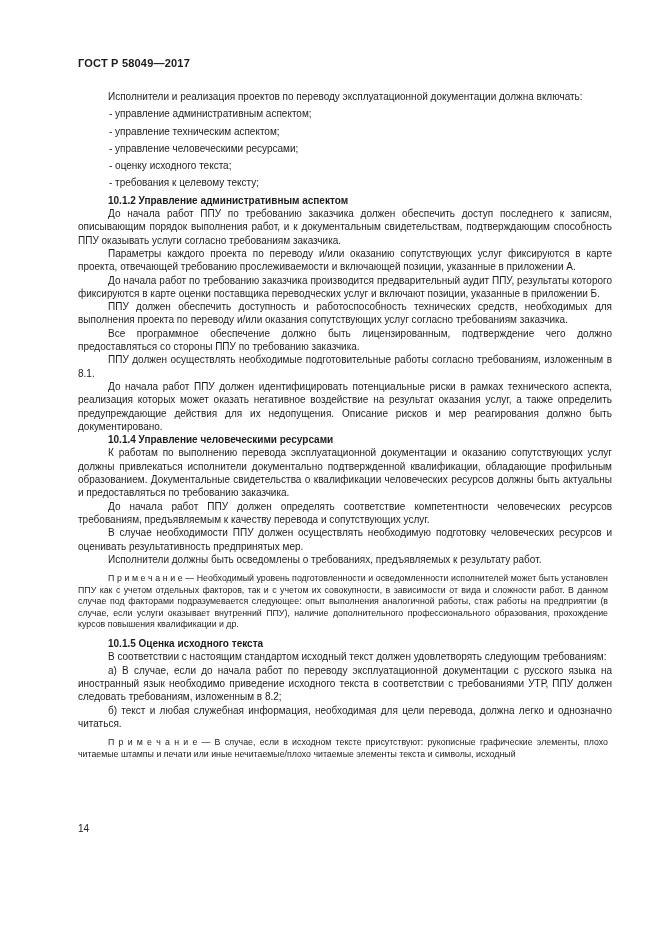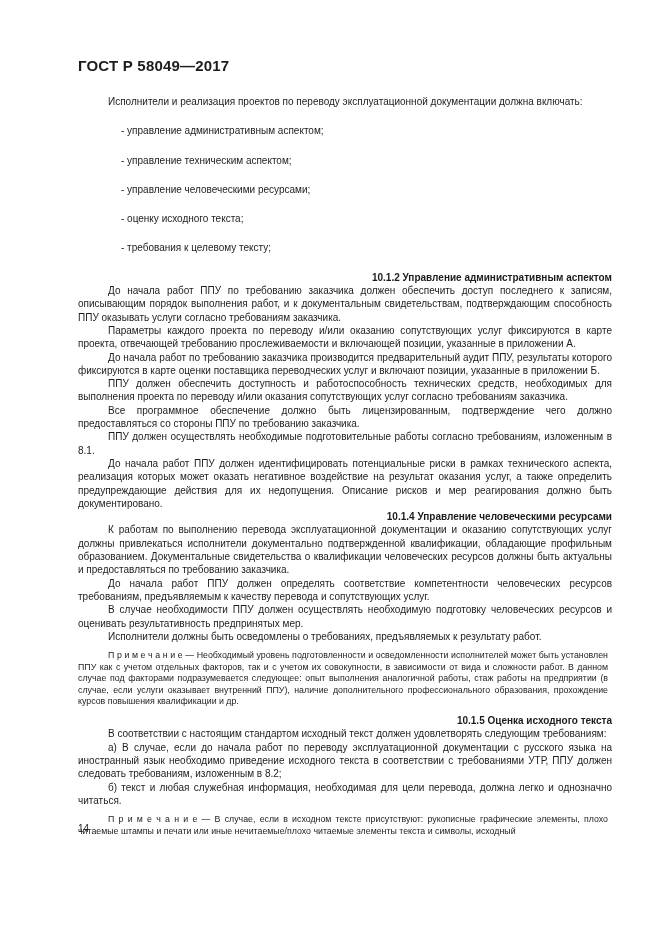--- a/index.html
+++ b/index.html
@@ -15,45 +15,45 @@
     font-family: "Liberation Sans", sans-serif;
     color: #1c1c1c;
   }
   .page {
     position: absolute;
     top: 57px;
     left: 78px;
     width: 534px;
   }
   .doc-code {
-    font-size: 15px;
+    font-size: 11px;
     font-weight: bold;
     letter-spacing: 0.2px;
   }
   .content {
     margin-top: 21px;
     font-size: 10px;
     line-height: 13.3px;
     text-align: justify;
   }
   .para {
     margin: 0;
     text-indent: 30px;
   }
   .list-item {
-    margin: 16px;
+    margin: 4px;
     padding-left: 27px;
     text-indent: 0;
     text-align: left;
   }
   .sec-heading {
     margin: 0;
     font-weight: bold;
     text-indent: 30px;
-    text-align: right;
+    text-align: left;
   }
   .note {
     margin: 7px 4px 6px 0;
     font-size: 8.8px;
     line-height: 11.6px;
     text-indent: 30px;
     text-align: justify;
   }
   .page-number {
     position: absolute;

